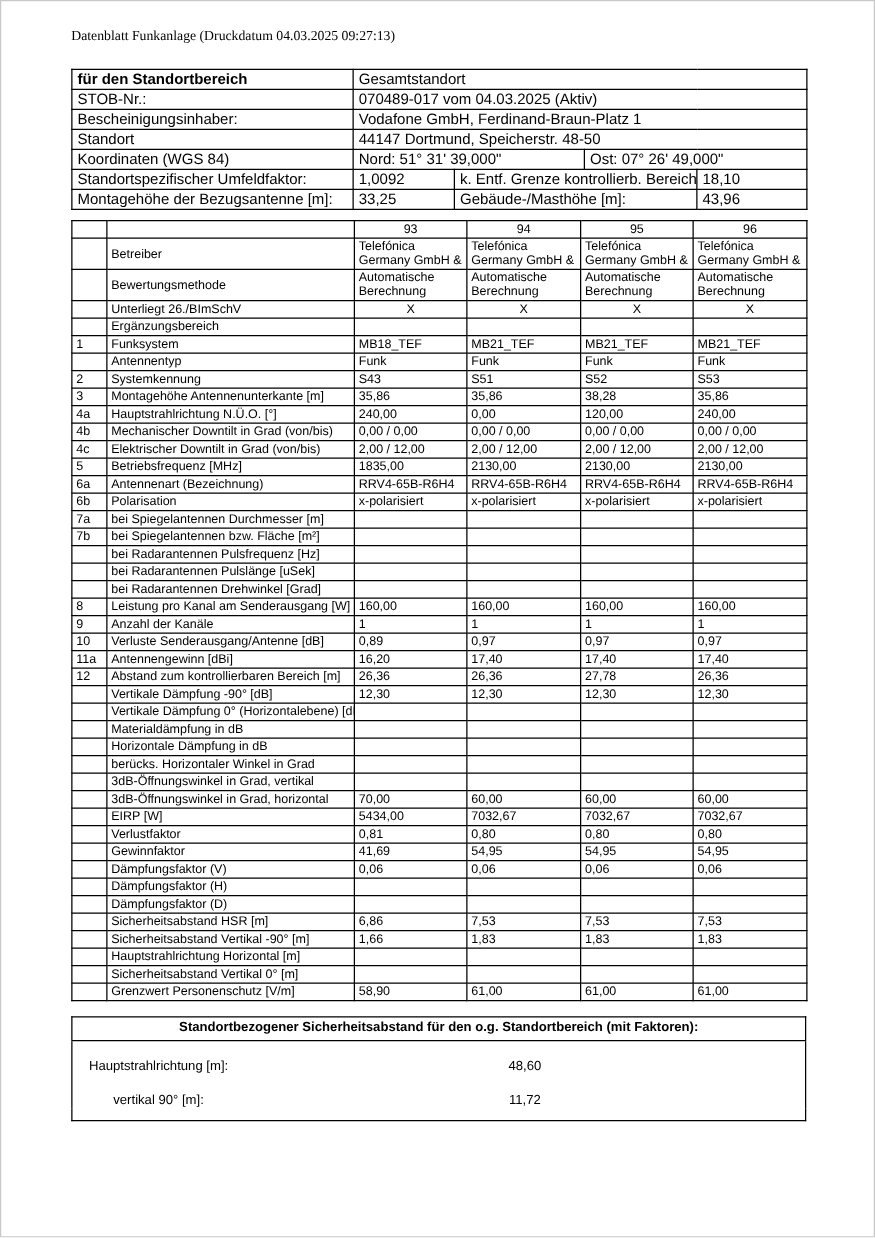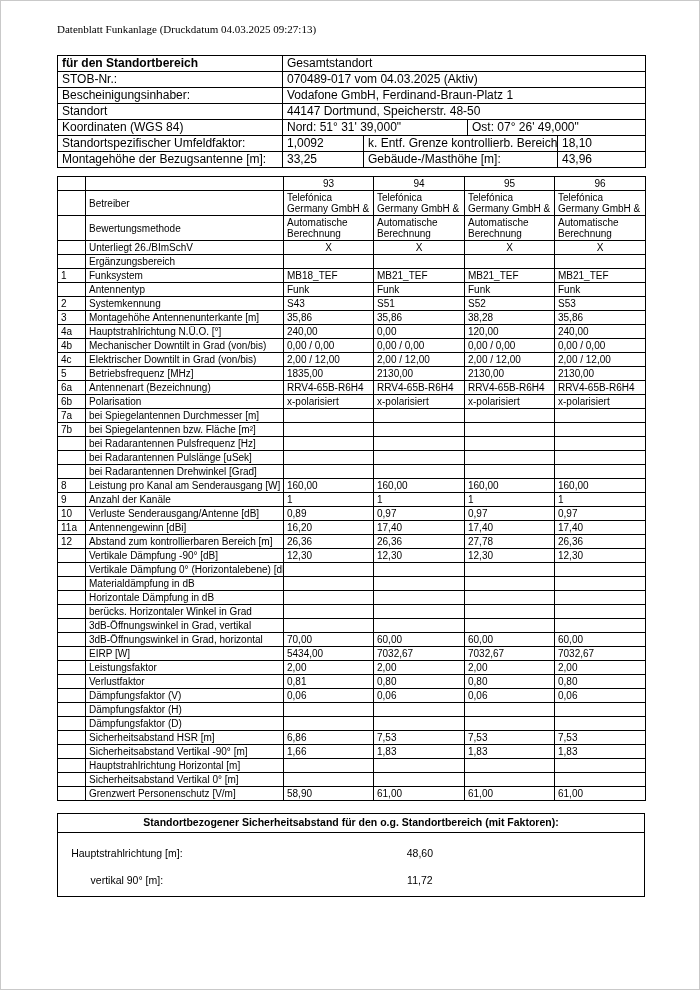--- a/index.html
+++ b/index.html
@@ -369,33 +369,33 @@
         <tr>
           <td class="num"></td>
           <td class="label">EIRP [W]</td>
           <td class="val">5434,00</td>
           <td class="val">7032,67</td>
           <td class="val">7032,67</td>
           <td class="val">7032,67</td>
         </tr>
         <tr>
           <td class="num"></td>
-          <td class="label">Leistungsfaktor</td>
-          <td class="val">2,00</td>
-          <td class="val">2,00</td>
-          <td class="val">2,00</td>
-          <td class="val">2,00</td>
-        </tr>
-        <tr>
-          <td class="num"></td>
           <td class="label">Verlustfaktor</td>
           <td class="val">0,81</td>
           <td class="val">0,80</td>
           <td class="val">0,80</td>
           <td class="val">0,80</td>
+        </tr>
+        <tr>
+          <td class="num"></td>
+          <td class="label">Gewinnfaktor</td>
+          <td class="val">41,69</td>
+          <td class="val">54,95</td>
+          <td class="val">54,95</td>
+          <td class="val">54,95</td>
         </tr>
         <tr>
           <td class="num"></td>
           <td class="label">Dämpfungsfaktor (V)</td>
           <td class="val">0,06</td>
           <td class="val">0,06</td>
           <td class="val">0,06</td>
           <td class="val">0,06</td>
         </tr>
         <tr>

